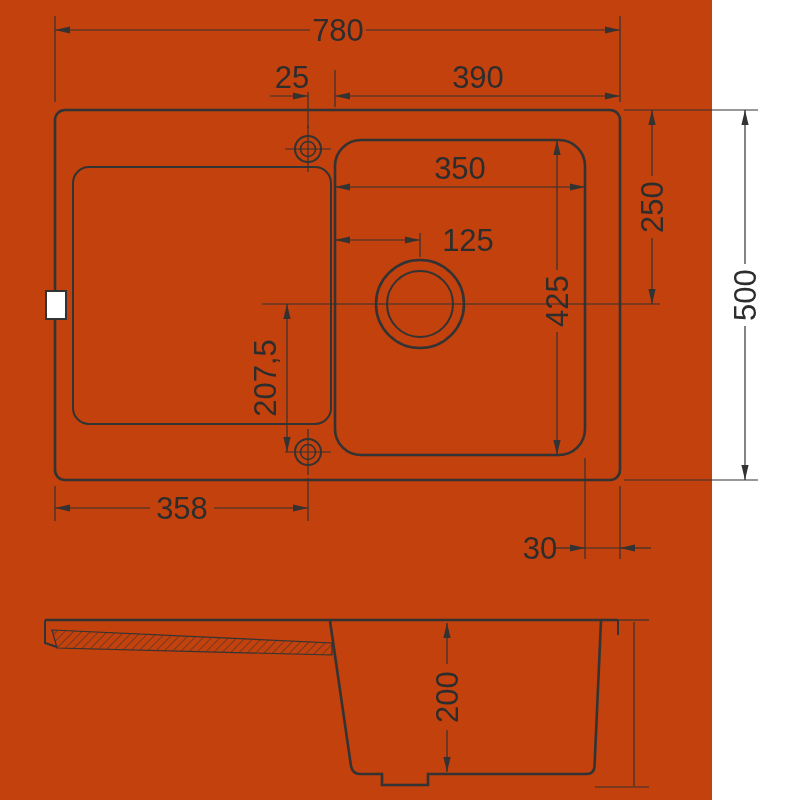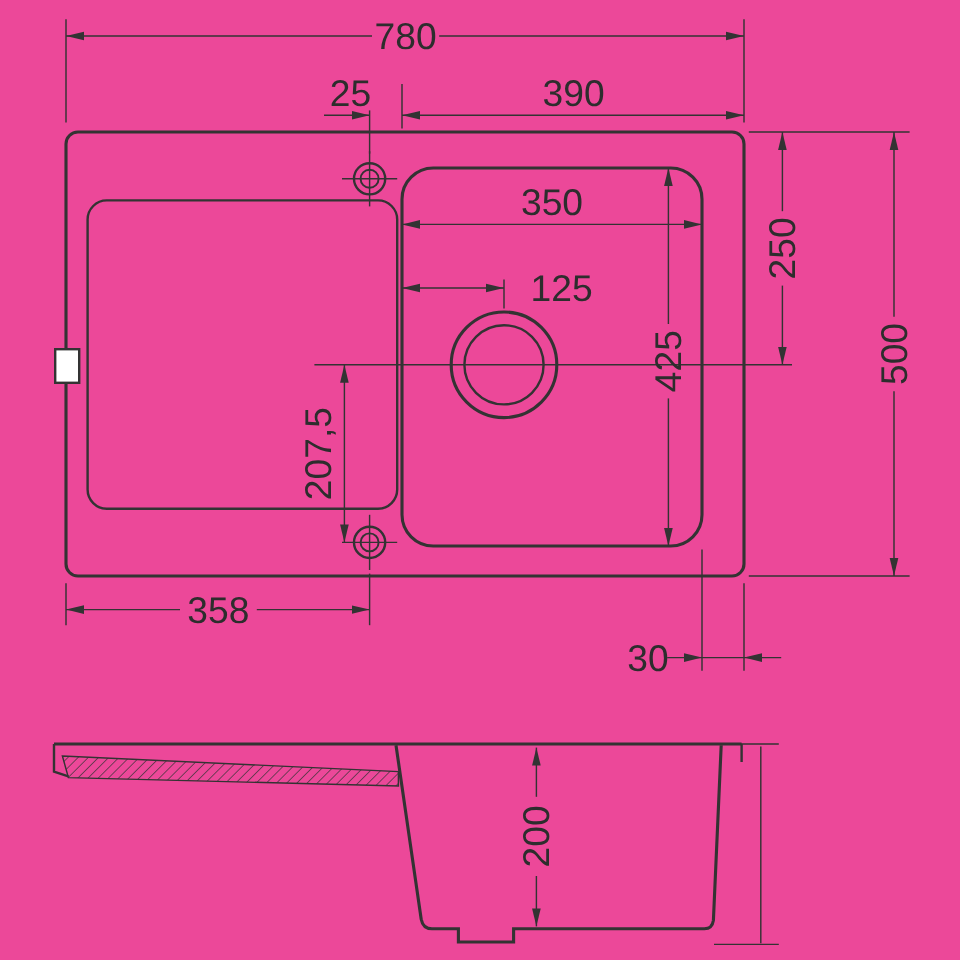--- a/index.html
+++ b/index.html
@@ -1,16 +1,16 @@
 <!DOCTYPE html>
 <html><head>
 <meta charset="utf-8">
 <style>
   html,body { margin:0; padding:0; background:#fff; }
-  .page { width:800px; height:800px; background:#ec4899; position:relative; }
+  .page { width:712px; height:800px; background:#c2410c; position:relative; }
   svg { display:block; }
   .ln  { stroke:#333333; fill:none; stroke-linecap:butt; }
   .lw1 { stroke-width:1.2; }
   .lw15{ stroke-width:1.6; }
   .lw2 { stroke-width:2; }
   .lw3 { stroke-width:2.6; }
   .wfill { fill:#ffffff; }
   .hatchfill { fill:url(#hatch); }
   .dim { font-family:"Liberation Sans", sans-serif; font-size:31px; fill:#2d2d2d; stroke:none; }
 </style>

